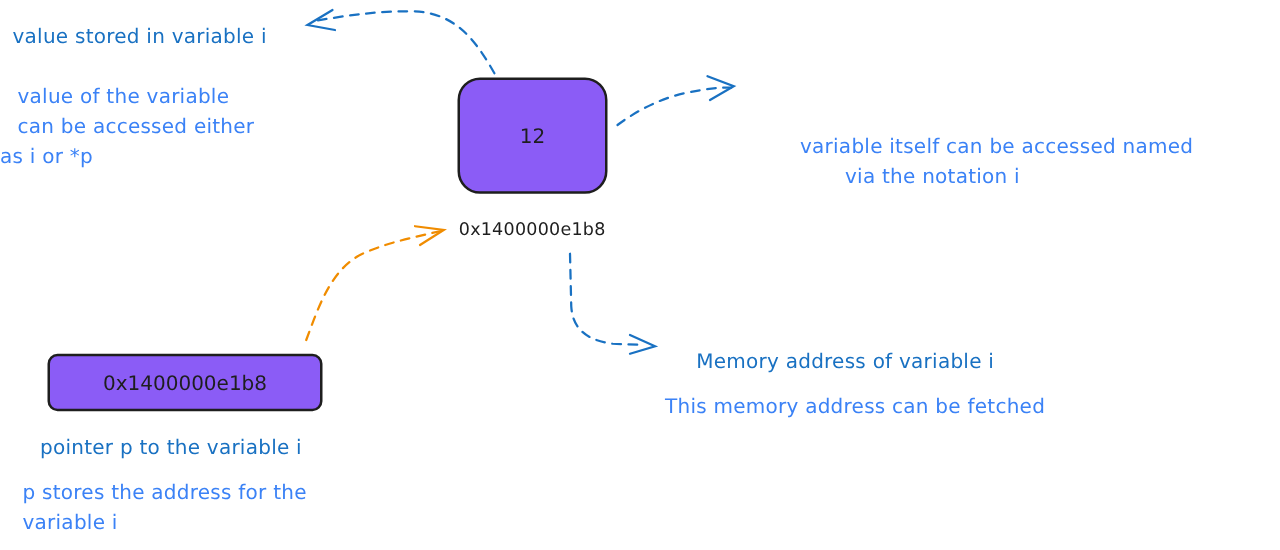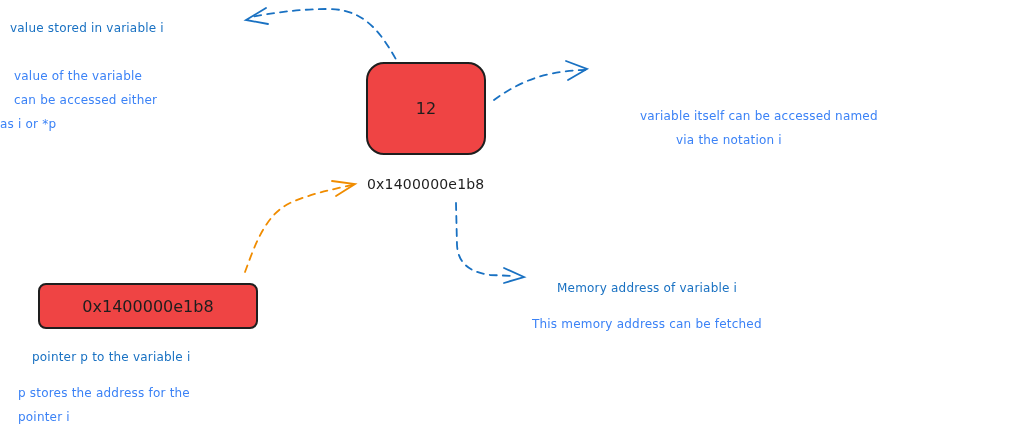--- a/index.html
+++ b/index.html
@@ -1,22 +1,22 @@
 <!DOCTYPE html>
 <html><head>
 <meta charset="utf-8">
 <style>
   html, body { margin:0; padding:0; background:#ffffff; }
   #canvas { position:relative; width:1024px; height:440px; overflow:hidden; background:#ffffff;
     font-family: "DejaVu Sans", sans-serif; }
-  .t { position:absolute; white-space:pre; font-size:12px; line-height:21px; letter-spacing:0.2px; }
+  .t { position:absolute; white-space:pre; font-size:16px; line-height:21px; letter-spacing:0.2px; }
   .blue { color:#1971c2; }
   .red { color:#3b82f6; }
   .black { color:#1e1e1e; }
-  .box { position:absolute; border:2.5px solid #1e1e1e; background:#ef4444; box-sizing:border-box;
+  .box { position:absolute; border:2.5px solid #1e1e1e; background:#8b5cf6; box-sizing:border-box;
     display:flex; align-items:center; justify-content:center; font-size:16px; color:#1e1e1e;text-align:right; }
   svg.arrows { position:absolute; left:0; top:0; width:1024px; height:440px; pointer-events:none; }
 </style>
 </head>
 <body>
 
 <div id="canvas">
 
   <svg class="arrows" viewBox="0 0 1024 440">
 
@@ -47,15 +47,15 @@
   <div class="t red" style="left:640px; top:130px;margin-left:36px;">via the notation i</div>
 
   <div class="t blue" style="left:557px; top:278px;">Memory address of variable i</div>
   <div class="t red" style="left:532px; top:314px;">This memory address can be fetched</div>
 
   <div class="box" style="left:38px; top:283px; width:220px; height:46px; border-radius:8px;">
     <span>0x1400000e1b8</span>
   </div>
   <div class="t blue" style="left:32px; top:347px;">pointer p to the variable i</div>
   <div class="t red" style="left:18px; top:383px;">p stores the address for the</div>
-  <div class="t red" style="left:18px; top:407px;">pointer i</div>
+  <div class="t red" style="left:18px; top:407px;">variable i</div>
 
 </div>
 
 </body></html>

